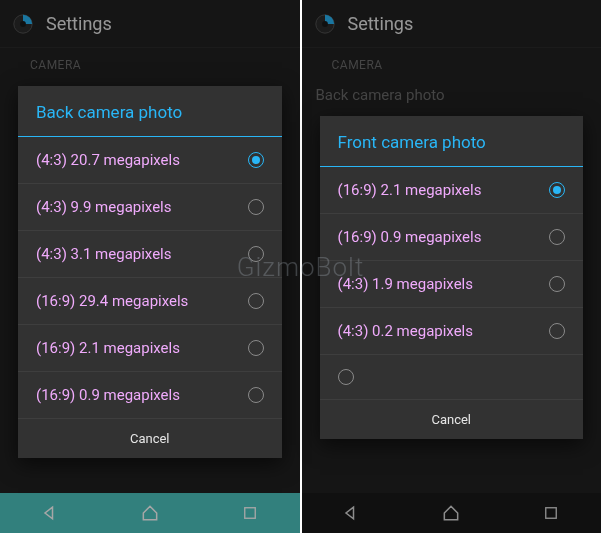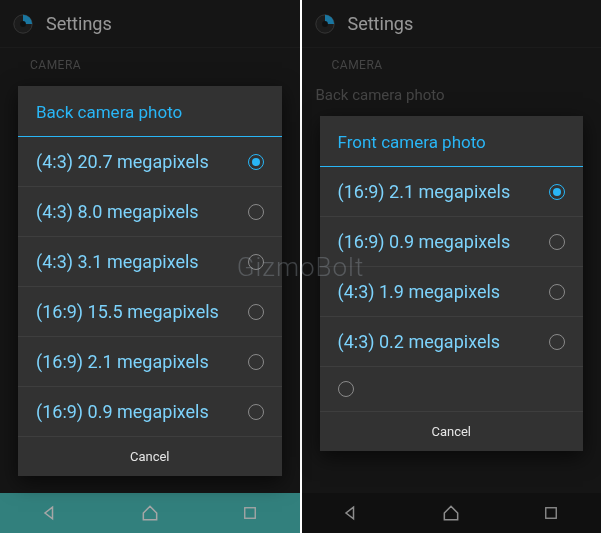--- a/index.html
+++ b/index.html
@@ -89,22 +89,22 @@
     .dialog-item {
       display: flex;
       align-items: center;
       justify-content: space-between;
       padding: 14px 18px;
       border-bottom: 1px solid #3e3e3e;
       cursor: pointer;
     }
     .dialog-item:last-child { border-bottom: none; }
     .item-label {
-      color: #7dd3fc;
-      font-size: 18px;
+      color: #f0abfc;
+      font-size: 15px;
     }
     .radio {
       width: 16px;
       height: 16px;
       border-radius: 50%;
       border: 1.5px solid #8a8a8a;
       position: relative;
       flex-shrink: 0;
     }
     .radio.selected {
@@ -181,29 +181,29 @@
     <div class="overlay"></div>
 
     <div class="dialog">
       <div class="dialog-title">Back camera photo</div>
       <div class="dialog-list">
         <div class="dialog-item">
           <span class="item-label">(4:3) 20.7 megapixels</span>
           <span class="radio selected"></span>
         </div>
         <div class="dialog-item">
-          <span class="item-label">(4:3) 8.0 megapixels</span>
+          <span class="item-label">(4:3) 9.9 megapixels</span>
           <span class="radio"></span>
         </div>
         <div class="dialog-item">
           <span class="item-label">(4:3) 3.1 megapixels</span>
           <span class="radio"></span>
         </div>
         <div class="dialog-item">
-          <span class="item-label">(16:9) 15.5 megapixels</span>
+          <span class="item-label">(16:9) 29.4 megapixels</span>
           <span class="radio"></span>
         </div>
         <div class="dialog-item">
           <span class="item-label">(16:9) 2.1 megapixels</span>
           <span class="radio"></span>
         </div>
         <div class="dialog-item">
           <span class="item-label">(16:9) 0.9 megapixels</span>
           <span class="radio"></span>
         </div>

